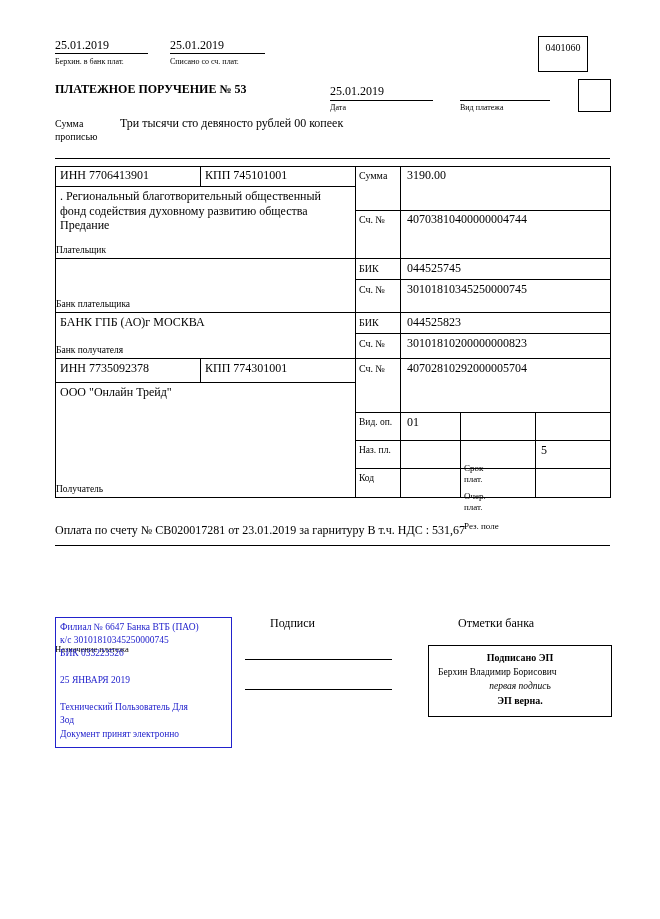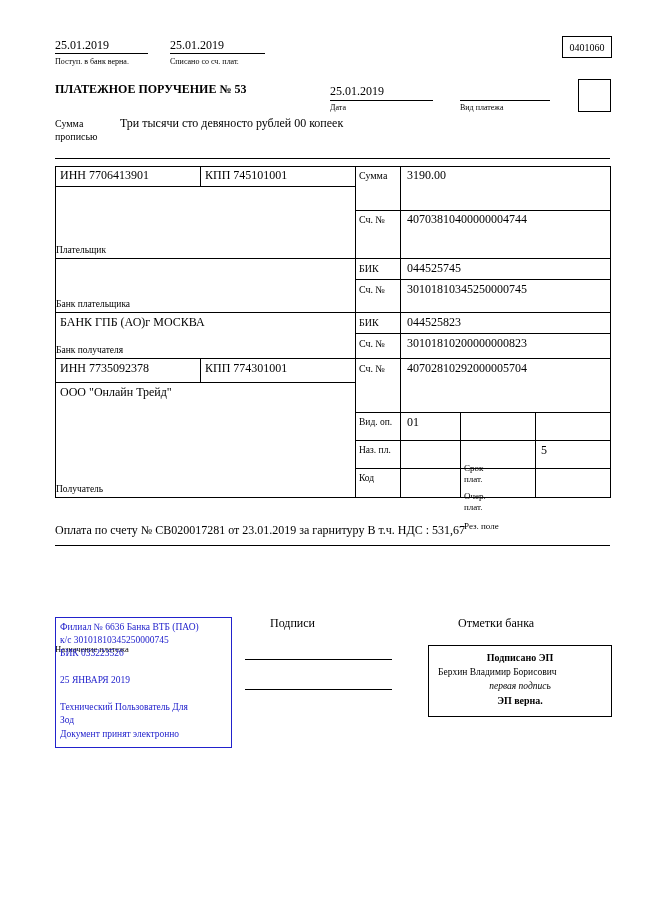--- a/index.html
+++ b/index.html
@@ -28,27 +28,27 @@
   .blue { color:#2222cc; }
   .bluebox { position:absolute; border:1px solid #2222cc; }
 </style>
 </head>
 <body>
 
 <div class="page">
 
   <div class="t" style="left:55px;top:39px">25.01.2019</div>
   <div class="hl" style="left:55px;top:53px;width:93px"></div>
-  <div class="t fs8" style="left:55px;top:57px">Поступ. в банк верна.</div>
+  <div class="t fs8" style="left:55px;top:57px">Берхин. в банк плат.</div>
 
   <div class="t" style="left:170px;top:39px">25.01.2019</div>
   <div class="hl" style="left:170px;top:53px;width:95px"></div>
   <div class="t fs8" style="left:170px;top:57px">Списано со сч. плат.</div>
 
-  <div class="box ctr" style="left:562px;top:36px;width:50px;height:22px">
+  <div class="box ctr" style="left:538px;top:36px;width:50px;height:36px">
     <span class="fs10" style="line-height:20px">0401060</span>
   </div>
 
   <div class="t fs13b" style="left:55px;top:83px">ПЛАТЕЖНОЕ ПОРУЧЕНИЕ № 53</div>
   <div class="t" style="left:330px;top:85px">25.01.2019</div>
   <div class="hl" style="left:330px;top:100px;width:103px"></div>
   <div class="t fs8" style="left:330px;top:103px">Дата</div>
   <div class="hl" style="left:460px;top:100px;width:90px"></div>
   <div class="t fs8" style="left:460px;top:103px">Вид платежа</div>
   <div class="box" style="left:578px;top:79px;width:33px;height:33px"></div>
@@ -79,20 +79,21 @@
   <div class="vl" style="left:355px;top:166px;height:331px"></div>
   <div class="vl" style="left:400px;top:166px;height:331px"></div>
   <div class="vl" style="left:460px;top:412px;height:85px"></div>
   <div class="vl" style="left:535px;top:412px;height:85px"></div>
 
   <div class="t" style="left:60px;top:169px">ИНН 7706413901</div>
   <div class="t" style="left:205px;top:169px">КПП 745101001</div>
   <div class="t fs10" style="left:359px;top:170px">Сумма</div>
   <div class="t" style="left:407px;top:169px">3190.00</div>
 
+  <div class="t wrap" style="left:60px;top:189px;width:290px;line-height:14.5px">. Региональный благотворительный общественный фонд содействия духовному развитию общества Предание</div>
   <div class="t fs10" style="left:359px;top:214px">Сч. №</div>
   <div class="t" style="left:407px;top:213px">40703810400000004744</div>
   <div class="t fs95" style="left:56px;top:245px">Плательщик</div>
 
   <div class="t fs10" style="left:359px;top:263px">БИК</div>
   <div class="t" style="left:407px;top:262px">044525745</div>
   <div class="t fs10" style="left:359px;top:284px">Сч. №</div>
   <div class="t" style="left:407px;top:283px">30101810345250000745</div>
   <div class="t fs95" style="left:56px;top:299px">Банк плательщика</div>
 
@@ -117,21 +118,21 @@
   <div class="t fs9 wrap" style="left:464px;top:443px;width:40px;line-height:11px">Очер. плат.</div>
   <div class="t fs11" style="left:541px;top:444px">5</div>
   <div class="t fs95" style="left:359px;top:473px">Код</div>
   <div class="t fs9" style="left:464px;top:473px">Рез. поле</div>
 
   <div class="t" style="left:55px;top:524px">Оплата по счету № СВ020017281 от 23.01.2019 за гарнитуру В т.ч. НДС : 531,67</div>
   <div class="hl" style="left:55px;top:545px;width:555px"></div>
   <div class="t fs85" style="left:55px;top:601px">Назначение платежа</div>
 
   <div class="bluebox" style="left:55px;top:617px;width:177px;height:131px">
-    <div class="t fs95 blue" style="left:4px;top:4px">Филиал № 6636 Банка ВТБ (ПАО)</div>
+    <div class="t fs95 blue" style="left:4px;top:4px">Филиал № 6647 Банка ВТБ (ПАО)</div>
     <div class="t fs95 blue" style="left:4px;top:17px">к/с 30101810345250000745</div>
     <div class="t fs95 blue" style="left:4px;top:30px">БИК 033223526</div>
     <div class="t fs95 blue" style="left:4px;top:57px">25 ЯНВАРЯ 2019</div>
     <div class="t fs95 blue" style="left:4px;top:84px">Технический Пользователь Для</div>
     <div class="t fs95 blue" style="left:4px;top:97px">Зод</div>
     <div class="t fs95 blue" style="left:4px;top:111px">Документ принят электронно</div>
   </div>
 
   <div class="t" style="left:270px;top:617px">Подписи</div>
   <div class="hl" style="left:245px;top:659px;width:147px"></div>

